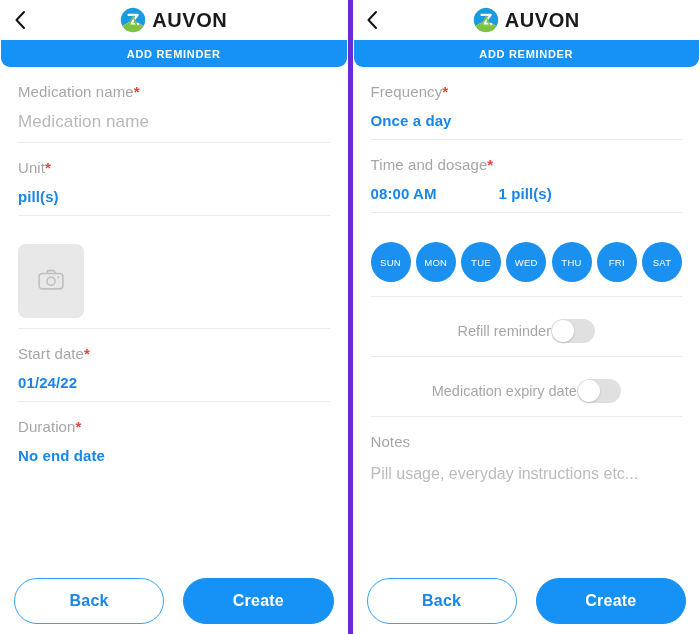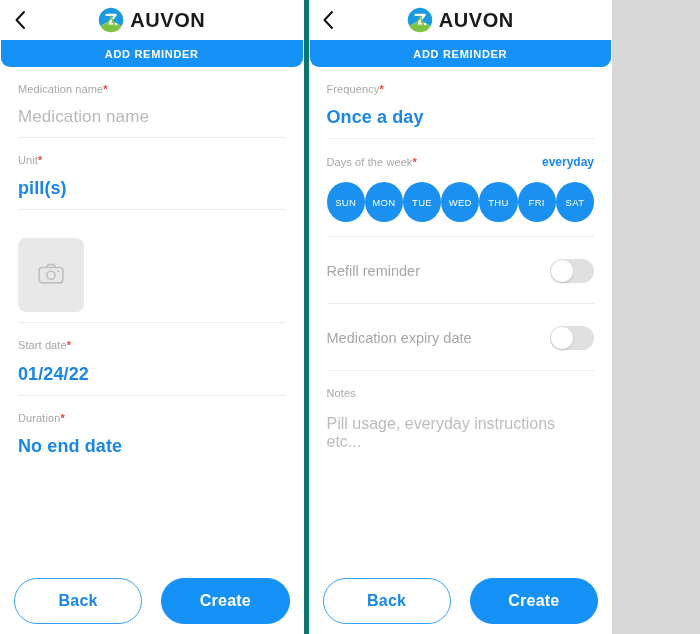--- a/index.html
+++ b/index.html
@@ -7,24 +7,24 @@
   html, body {
     width: 700px;
     height: 634px;
     background: #d8d8d8;
     font-family: "Liberation Sans", sans-serif;
     overflow: hidden;
   }
 
   .screens {
     display: flex;
-    width: 612px;
+    width: 700px;
     height: 634px;
     gap: 5px;
-    background: #0f766e;
+    background: #6d28d9;
   }
 
   .panel {
     position: relative;
     width: 347.5px;
     height: 634px;
     background: #ffffff;
     display: flex;
     flex-direction: column;
     overflow: hidden;
@@ -96,30 +96,30 @@
   .field {
     padding-top: 16px;
     padding-bottom: 10px;
     border-bottom: 1px solid #ececec;
     position: relative;
   }
   .field.last { border-bottom: none; }
   .field.noborder { border-bottom: none; }
 
   .flabel {
-    font-size: 11px;
+    font-size: 15px;
     color: #a7a7a7;
     letter-spacing: .1px;
     line-height: 1.2;
   }
   .req { color: #e8453c; font-weight: bold; }
 
   .fvalue {
     margin-top: 11px;
-    font-size: 18px;
+    font-size: 15px;
     font-weight: bold;
     color: #1a86e8;
     letter-spacing: .1px;
   }
 
   .fplaceholder {
     margin-top: 11px;
     font-size: 17px;
     color: #b9b9b9;
     letter-spacing: .1px;
@@ -178,25 +178,25 @@
     letter-spacing: .3px;
     display: flex;
     align-items: center;
     justify-content: center;
     cursor: pointer;
   }
 
   
   .toggle-field {
     padding-top: 22px;
-    padding-bottom: 20px;
+    padding-bottom: 13px;
     border-bottom: 1px solid #ececec;
     display: flex;
     align-items: center;
-    justify-content: space-between;
+    justify-content: center;
   }
   .toggle-label {
     font-size: 14.5px;
     color: #a7a7a7;
   }
   .switch {
     width: 44px;
     height: 24px;
     border-radius: 12px;
     background: #e0e0e0;
@@ -365,28 +365,31 @@
 
     <div class="content">
 
       <div class="field">
         <div class="flabel">
           <span>Frequency</span><span class="req">*</span>
         </div>
         <div class="fvalue">Once a day</div>
       </div>
 
-
-      <div class="field">
-        <div class="label-row">
-          <div class="flabel">
-            <span>Days of the week</span><span class="req">*</span>
-          </div>
-          <div class="link-everyday">everyday</div>
-        </div>
+      <div class="field">
+        <div class="flabel">
+          <span>Time and dosage</span><span class="req">*</span>
+        </div>
+        <div class="value-row">
+          <div class="fvalue v1" style="margin-top:0">08:00 AM</div>
+          <div class="fvalue v2" style="margin-top:0">1 pill(s)</div>
+        </div>
+      </div>
+
+      <div class="field">
         <div class="days">
           <div class="day">SUN</div>
           <div class="day">MON</div>
           <div class="day">TUE</div>
           <div class="day">WED</div>
           <div class="day">THU</div>
           <div class="day">FRI</div>
           <div class="day">SAT</div>
         </div>
       </div>

